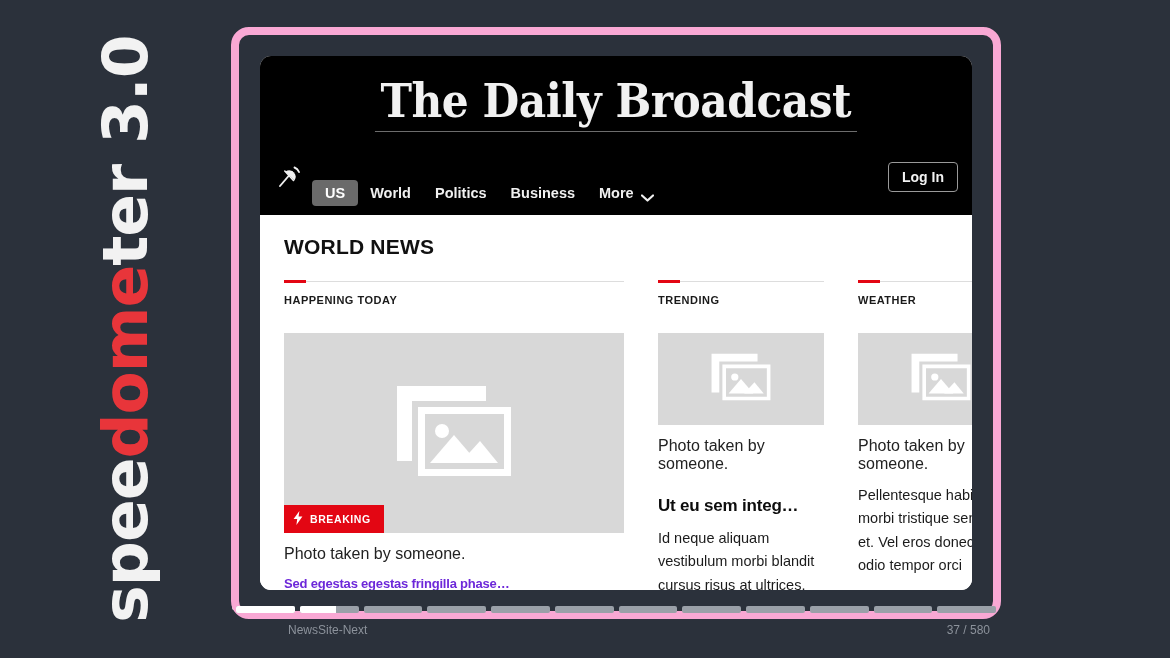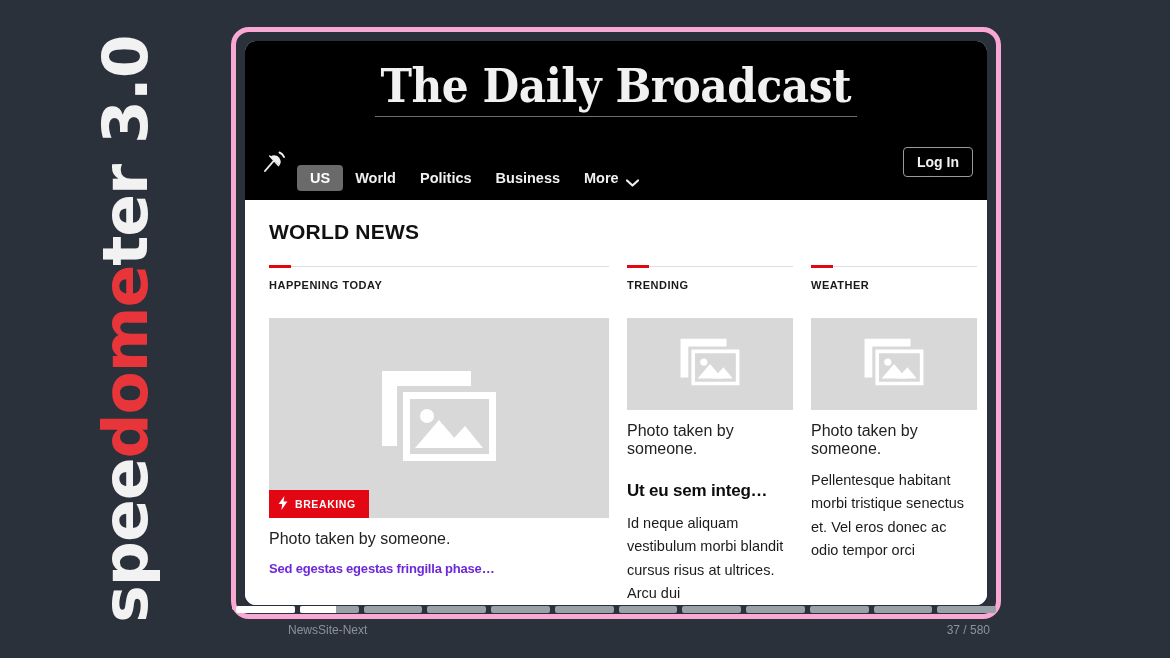--- a/index.html
+++ b/index.html
@@ -38,24 +38,24 @@
     width: 4px; height: 570px;
     background: #dddddd;
     border-radius: 2px;
   }
 
   
   #frame {
     position: absolute;
     left: 231px; top: 27px;
     width: 770px; height: 592px;
-    border: 5px solid #f9a8d4;
+    border: 8px solid #f9a8d4;
     border-radius: 18px;
     background: #2b313b;
-    padding: 9px;
+    padding: 21px;
   }
   #viewport {
     width: 100%; height: 100%;
     border-radius: 11px;
     overflow: hidden;
     background: #ffffff;
     position: relative;
   }
 
   
@@ -134,21 +134,21 @@
 
   
   .content { padding: 20px 24px 0 24px; background: #fff; }
   .section-title {
     font-size: 21px;
     font-weight: 700;
     color: #111;
     letter-spacing: 0.2px;
     margin-bottom: 21px;
   }
-  .cols { display: flex; gap: 0; }
+  .cols { display: flex; gap: 16px; }
   .col { position: relative; }
   .col.lead { flex: 0 0 340px; }
   .col.side { flex: 0 0 166px; margin-left: 18px; }
   .col-head { position: relative; padding-top: 8px; }
   .redbar {
     position: absolute;
     left: 0; top: 0;
     width: 22px; height: 3px;
     background: #e30613;
   }

